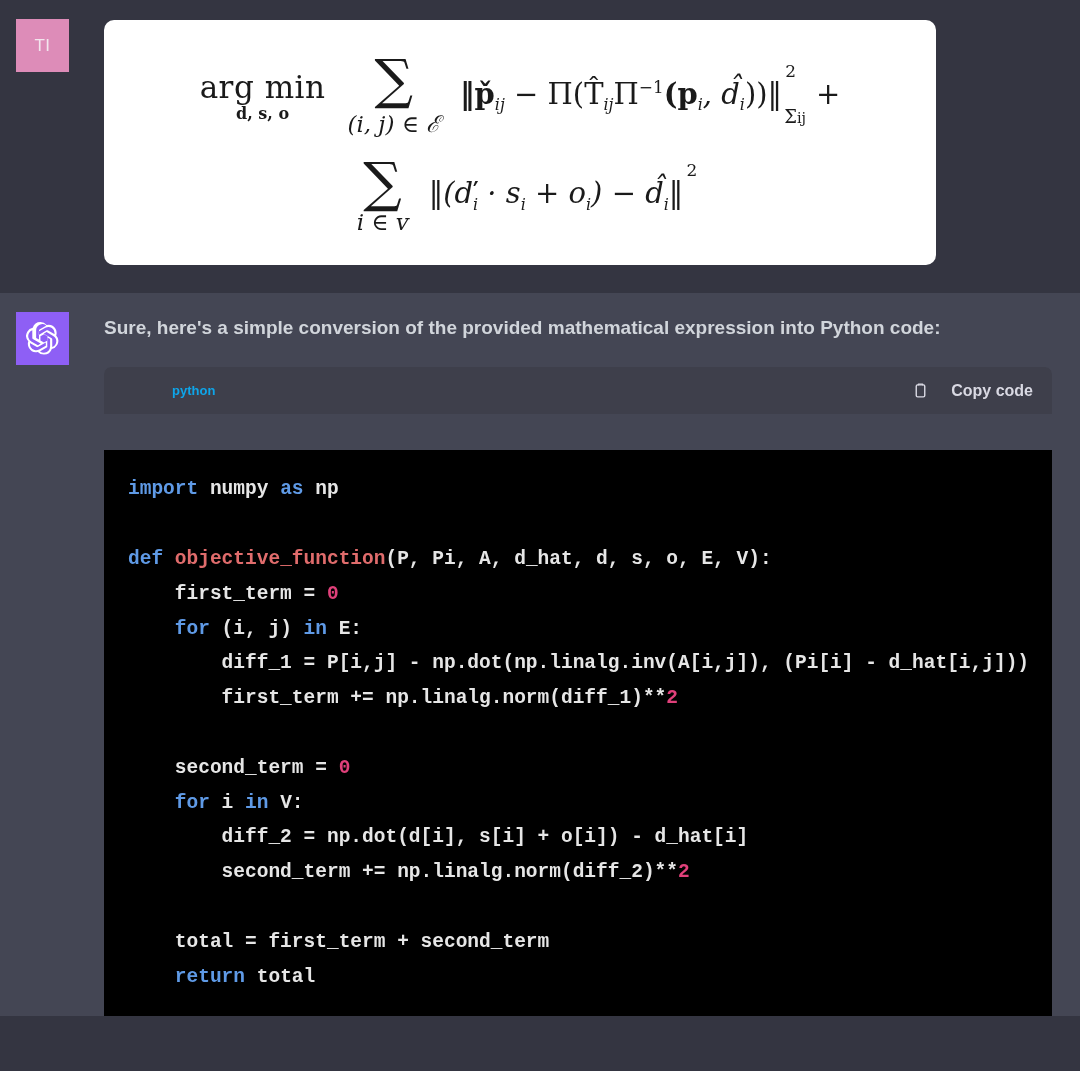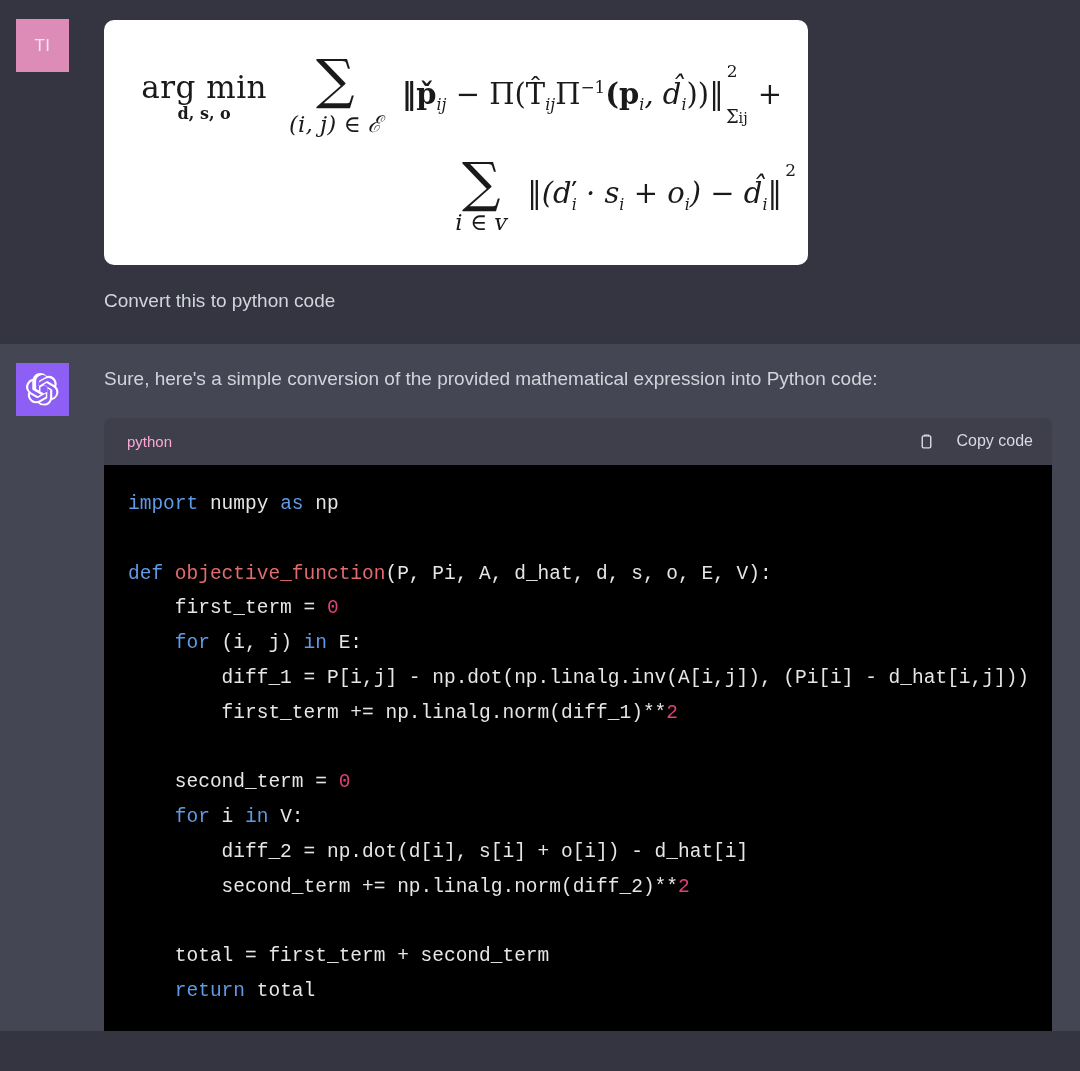--- a/index.html
+++ b/index.html
@@ -49,27 +49,27 @@
   .avatar.assistant-avatar { background: #8e5ff5; }
   .avatar.assistant-avatar svg { width: 33px; height: 33px; display: block; }
 
   .content-col { flex: 1 1 auto; min-width: 0; }
 
   
   .user .avatar-col   { padding-top: 19px; }
   .user .content-col  { padding-top: 20px; padding-bottom: 28px; }
 
   .eq-card {
-    width: 704px;
+    width: 832px;
     background: #ffffff;
     border-radius: 10px;
     padding: 22px 26px 26px 26px;
     display: flex;
     flex-direction: column;
-    align-items: flex-end;
+    align-items: center;
     justify-content: center;
     min-height: 245px;
   }
 
   .eq-line {
     display: flex;
     align-items: center;
     justify-content: center;
     color: #1a1a1a;
     font-family: "DejaVu Serif", "Liberation Serif", serif;
@@ -113,21 +113,21 @@
 
   .user-text {
     color: #d1d5db;
     font-size: 19px;
     margin-top: 22px;
     line-height: 1.5;
   }
 
   
   .assistant .avatar-col  { padding-top: 19px; }
-  .assistant .content-col { padding-top: 20px; }
+  .assistant .content-col { padding-top: 20px; font-weight: bold; }
 
   .assist-text {
     color: #d1d5db;
     font-size: 19px;
     line-height: 1.55;
     padding-right: 30px;
   }
 
   
   .code-block {
@@ -140,39 +140,41 @@
   .code-head {
     background: #3e3f4b;
     height: 47px;
     display: flex;
     align-items: center;
     justify-content: space-between;
     padding: 0 19px 0 23px;
     border-radius: 7px 7px 0 0;
   }
   .code-lang {
-    color: #f9a8d4;
-    font-size: 15px;
+    color: #0ea5e9;
+    font-size: 13px;
+    margin-left: 45px;
   }
   .copy-btn {
     display: flex;
     align-items: center;
     gap: 22px;
     color: #d9d9e3;
     font-size: 16px;
     cursor: pointer;
   }
   .copy-btn svg { width: 17px; height: 19px; display: block; }
 
   .code-body {
     background: #000000;
     padding: 22px 0 32px 0;
     overflow: hidden;
     width: 948px;
     height: 566px;
+    margin-top: 36px;
   }
   pre.code {
     font-family: "Liberation Mono", "DejaVu Sans Mono", monospace;
     font-size: 19.5px;
     line-height: 34.8px;
     color: #e6e6e6;
     white-space: pre;
     padding: 0 0 0 24px;
     margin: 0;
   }
@@ -211,21 +213,20 @@
         <div class="eq-line eq-line-2">
           <span class="bigsum">
             <span class="sum-glyph">∑</span>
             <span class="sum-bot">i ∈ ᴠ</span>
           </span>
           <span class="eq-body"><i>‖(ď</i><sub class="sb">i</sub><i> · s</i><sub class="sb">i</sub><i> + o</i><sub class="sb">i</sub><i>) − d̂</i><sub class="sb">i</sub><span class="normwrap"><span>‖</span><span class="sup2">2</span></span></span>
         </div>
 
       </div>
 
-      <div class="user-text">Convert this to python code</div>
     </div>
   </div>
 
   <div class="msg-row assistant">
     <div class="avatar-col">
       <div class="avatar assistant-avatar">
         <svg viewBox="0 0 41 41" aria-hidden="true">
           <path fill="#ffffff" d="M37.53 16.81a10.1 10.1 0 0 0-.87-8.29 10.2 10.2 0 0 0-11-4.9A10.1 10.1 0 0 0 18.05.02a10.2 10.2 0 0 0-9.73 7.06 10.1 10.1 0 0 0-6.75 4.9 10.2 10.2 0 0 0 1.26 11.96 10.1 10.1 0 0 0 .87 8.29 10.2 10.2 0 0 0 11 4.9 10.1 10.1 0 0 0 7.62 3.4 10.2 10.2 0 0 0 9.73-7.07 10.1 10.1 0 0 0 6.75-4.9 10.2 10.2 0 0 0-1.27-11.75ZM22.32 38.33a7.6 7.6 0 0 1-4.87-1.76l.24-.14 8.09-4.67a1.32 1.32 0 0 0 .67-1.15V19.2l3.42 1.98c.04.02.06.05.06.09v9.44a7.62 7.62 0 0 1-7.6 7.62Zm-16.35-7a7.6 7.6 0 0 1-.9-5.1l.24.14 8.1 4.67c.41.24.92.24 1.33 0l9.88-5.7v3.95a.12.12 0 0 1-.05.1l-8.19 4.73a7.62 7.62 0 0 1-10.4-2.79Zm-2.13-17.6a7.6 7.6 0 0 1 3.97-3.34v9.6c0 .48.25.92.67 1.16l9.83 5.67-3.42 1.98a.13.13 0 0 1-.12 0l-8.18-4.72a7.62 7.62 0 0 1-2.79-10.4l.04.05Zm28.1 6.54-9.88-5.73 3.42-1.97a.13.13 0 0 1 .12 0l8.18 4.72a7.61 7.61 0 0 1-1.17 13.73v-9.6c0-.48-.25-.92-.66-1.16Zm3.4-5.12-.23-.15-8.08-4.7a1.32 1.32 0 0 0-1.34 0l-9.87 5.7V12.04c0-.04.02-.08.05-.1l8.18-4.72a7.62 7.62 0 0 1 11.3 7.9l-.01.02ZM16.08 21.8l-3.42-1.97a.13.13 0 0 1-.06-.1v-9.43a7.62 7.62 0 0 1 12.48-5.85l-.24.14-8.09 4.67a1.32 1.32 0 0 0-.67 1.15v11.38Zm1.86-4 4.4-2.54 4.4 2.54v5.08l-4.4 2.53-4.4-2.53V17.8Z"></path>
         </svg>
       </div>

